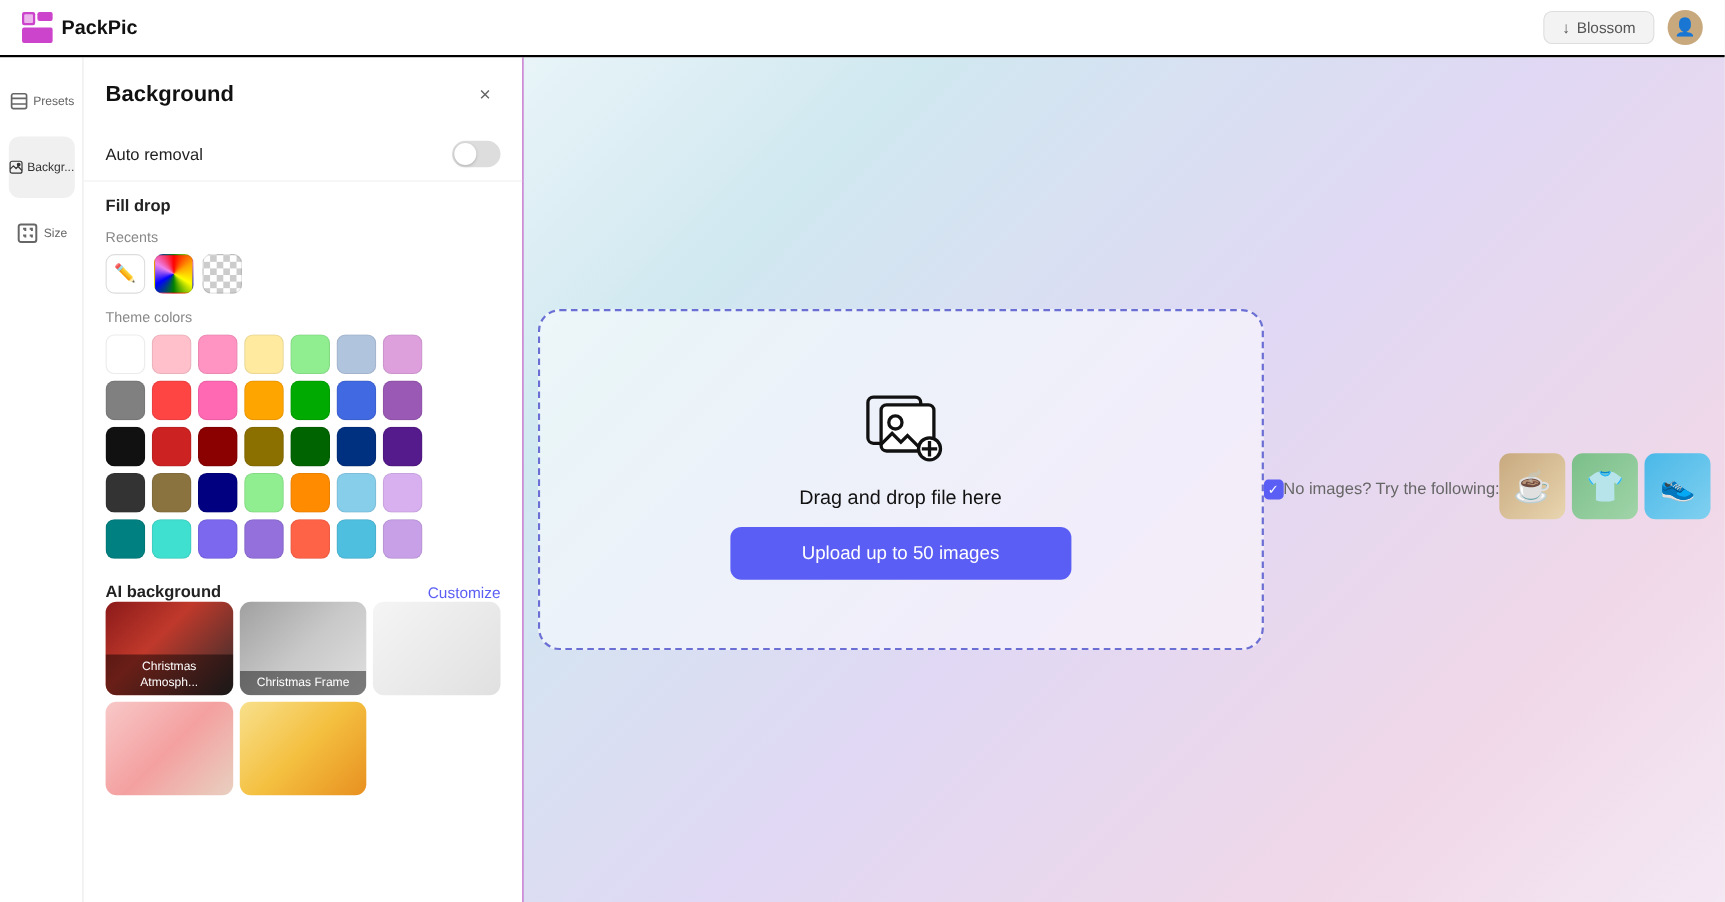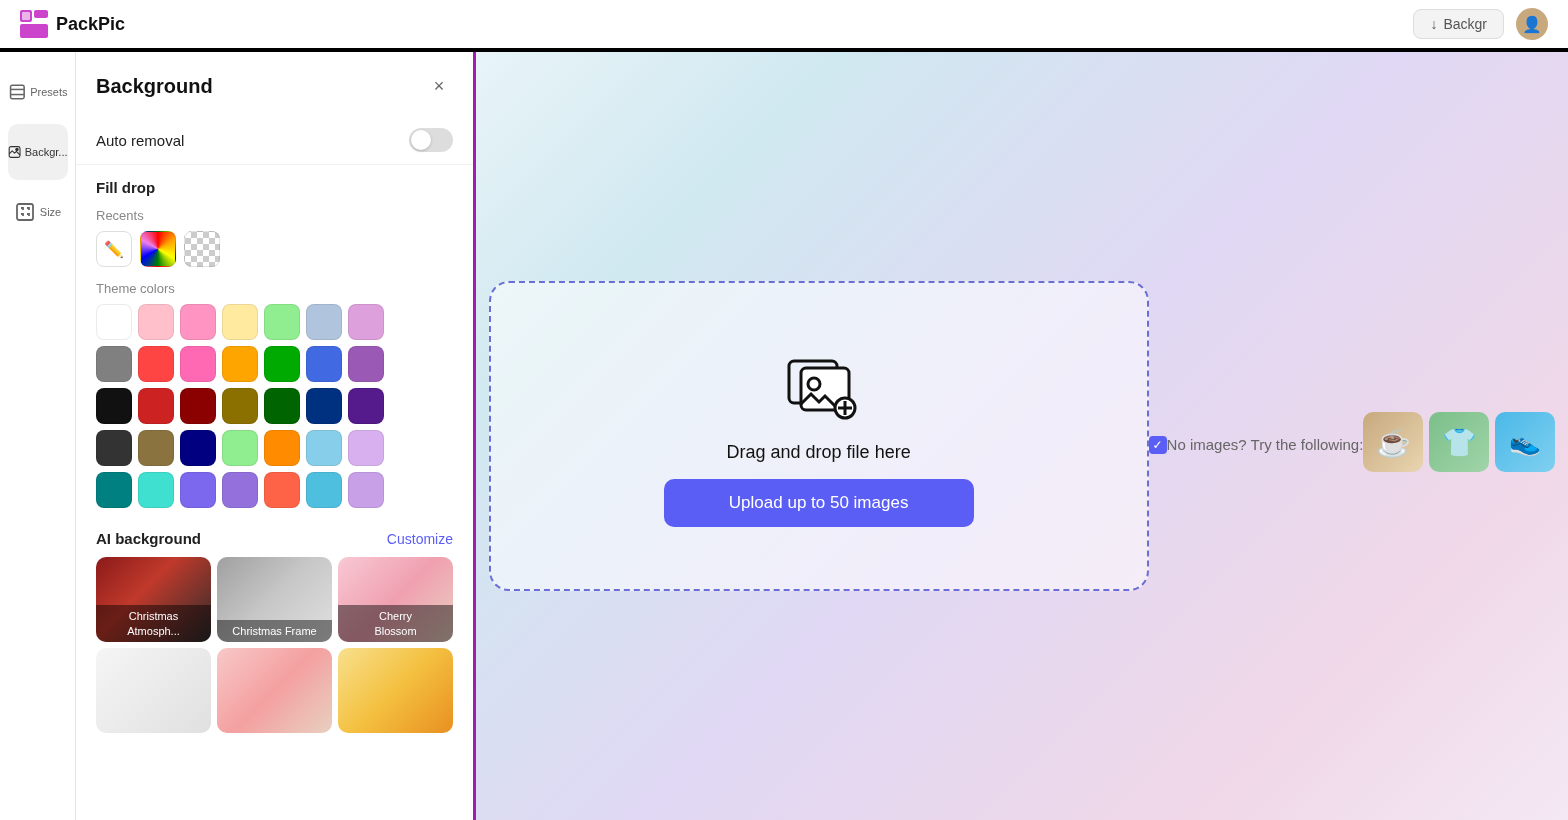--- a/index.html
+++ b/index.html
@@ -6,21 +6,21 @@
     body { font-family: -apple-system, BlinkMacSystemFont, 'Segoe UI', sans-serif; background: #f0f0f0; display: flex; flex-direction: column; height: 820px; overflow: hidden; }
 
     
     .header {
       height: 52px;
       background: #fff;
       display: flex;
       align-items: center;
       justify-content: space-between;
       padding: 0 20px;
-      border-bottom: 4px solid #000000;
+      border-bottom: 2px solid #000000;
       flex-shrink: 0;
       z-index: 10;
     }
     .logo {
       display: flex;
       align-items: center;
       gap: 8px;
       font-size: 18px;
       font-weight: 700;
       color: #111;
@@ -96,21 +96,21 @@
     }
     .rail-item svg {
       width: 22px;
       height: 22px;
     }
 
     
     .panel {
       width: 400px;
       background: #fff;
-      border-right: 3px solid #a21caf;
+      border-right: 1px solid #a21caf;
       display: flex;
       flex-direction: column;
       overflow-y: auto;
       flex-shrink: 0;
     }
     .panel-header {
       display: flex;
       align-items: center;
       justify-content: space-between;
       padding: 20px 20px 16px;
@@ -220,21 +220,21 @@
       border-radius: 8px;
       cursor: pointer;
       border: 1px solid rgba(0,0,0,0.08);
     }
 
     
     .ai-bg-header {
       display: flex;
       align-items: center;
       justify-content: space-between;
-      padding: 10px 20px 10px;
+      padding: 10px 20px 0;
     }
     .ai-bg-label {
       font-size: 15px;
       font-weight: 600;
       color: #222;
     }
     .customize-link {
       font-size: 14px;
       color: #5b5ef4;
       cursor: pointer;
@@ -409,21 +409,21 @@
       <rect x="0" y="0" width="12" height="12" rx="2" fill="#cc44cc"></rect>
       <rect x="14" y="0" width="14" height="8" rx="2" fill="#cc44cc"></rect>
       <rect x="0" y="14" width="28" height="14" rx="2" fill="#cc44cc"></rect>
       <rect x="2" y="2" width="8" height="8" rx="1" fill="white" opacity="0.6"></rect>
     </svg>
     <span>PackPic</span>
   </div>
   <div class="header-right">
     <button class="export-btn">
       <span>↓</span>
-      <span>Backgr</span>
+      <span>Blossom</span>
     </button>
     <div class="avatar">👤</div>
   </div>
 </header>
 
 <div class="main-container">
 
   <div class="icon-rail">
     <div class="rail-item">
       <svg viewBox="0 0 22 22" fill="none" stroke="currentColor" stroke-width="1.8">
@@ -517,25 +517,20 @@
         <div class="ai-item-inner">
           <div class="ai-item-label">Christmas<br>Atmosph...</div>
         </div>
       </div>
       <div class="ai-item ai-christmas-frame">
         <div class="ai-item-inner">
           <div class="ai-item-label">Christmas
 Frame</div>
         </div>
       </div>
-      <div class="ai-item ai-cherry-blossom">
-        <div class="ai-item-inner">
-          <div class="ai-item-label">Cherry<br>Blossom</div>
-        </div>
-      </div>
       <div class="ai-item ai-row2-1"></div>
       <div class="ai-item ai-row2-2"></div>
       <div class="ai-item ai-row2-3"></div>
     </div>
   </div>
 
   <div class="canvas-area">
     <div class="drop-zone">
       <svg class="drop-icon" viewBox="0 0 80 80" fill="none" stroke="#111" stroke-width="3">
         <rect x="10" y="15" width="48" height="42" rx="5"></rect>

